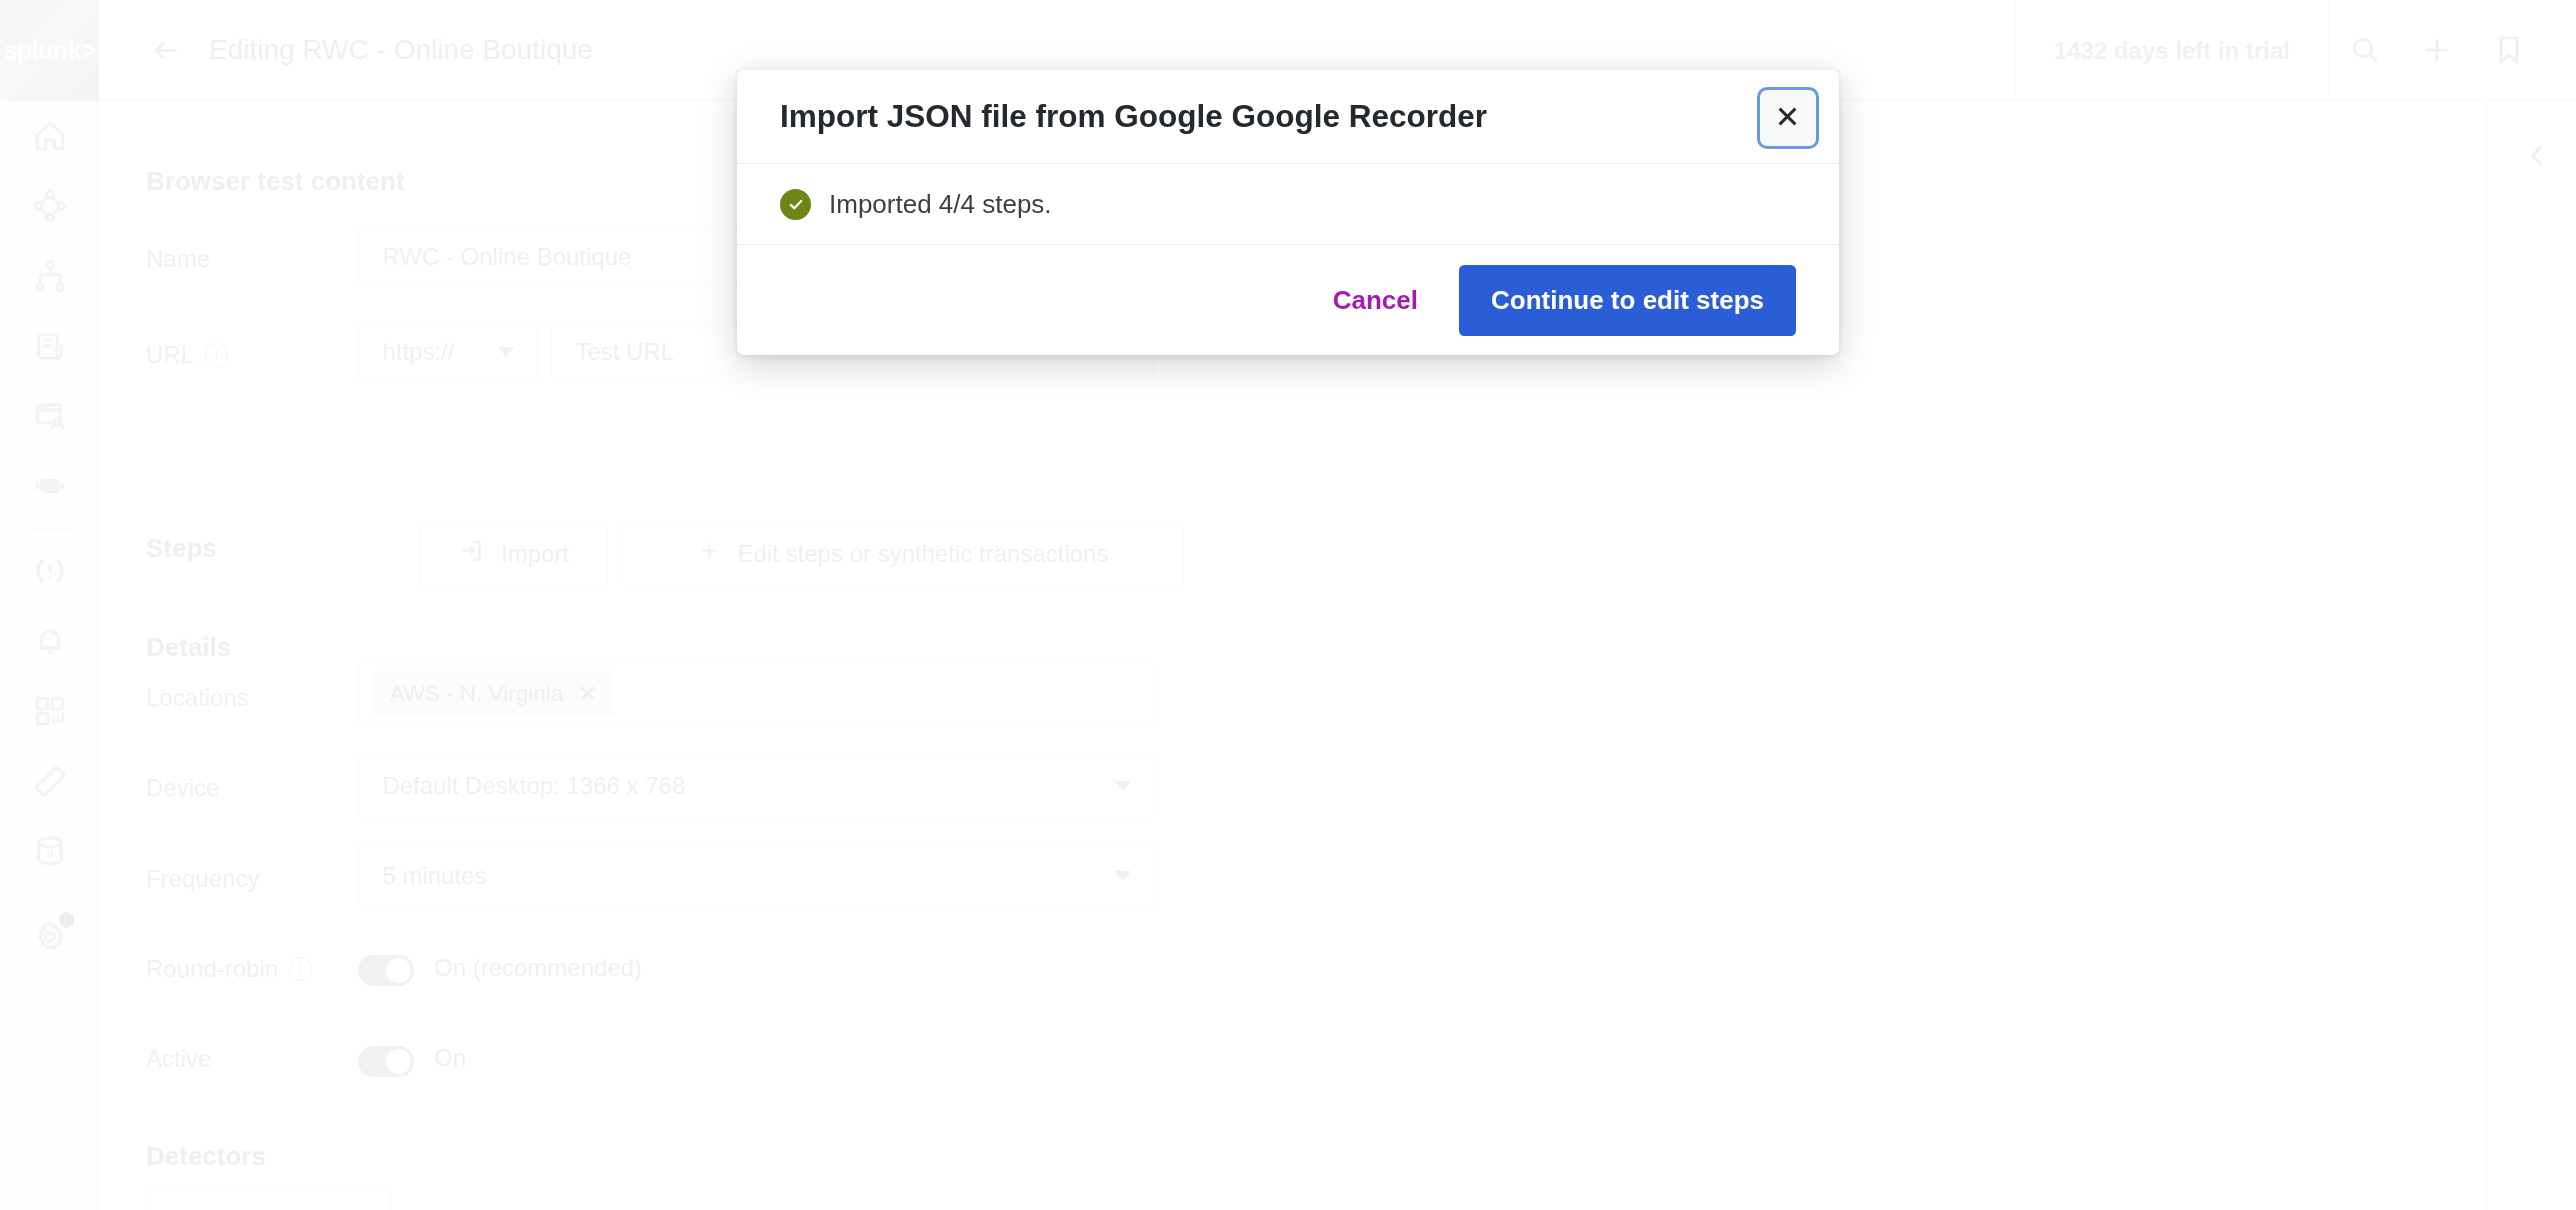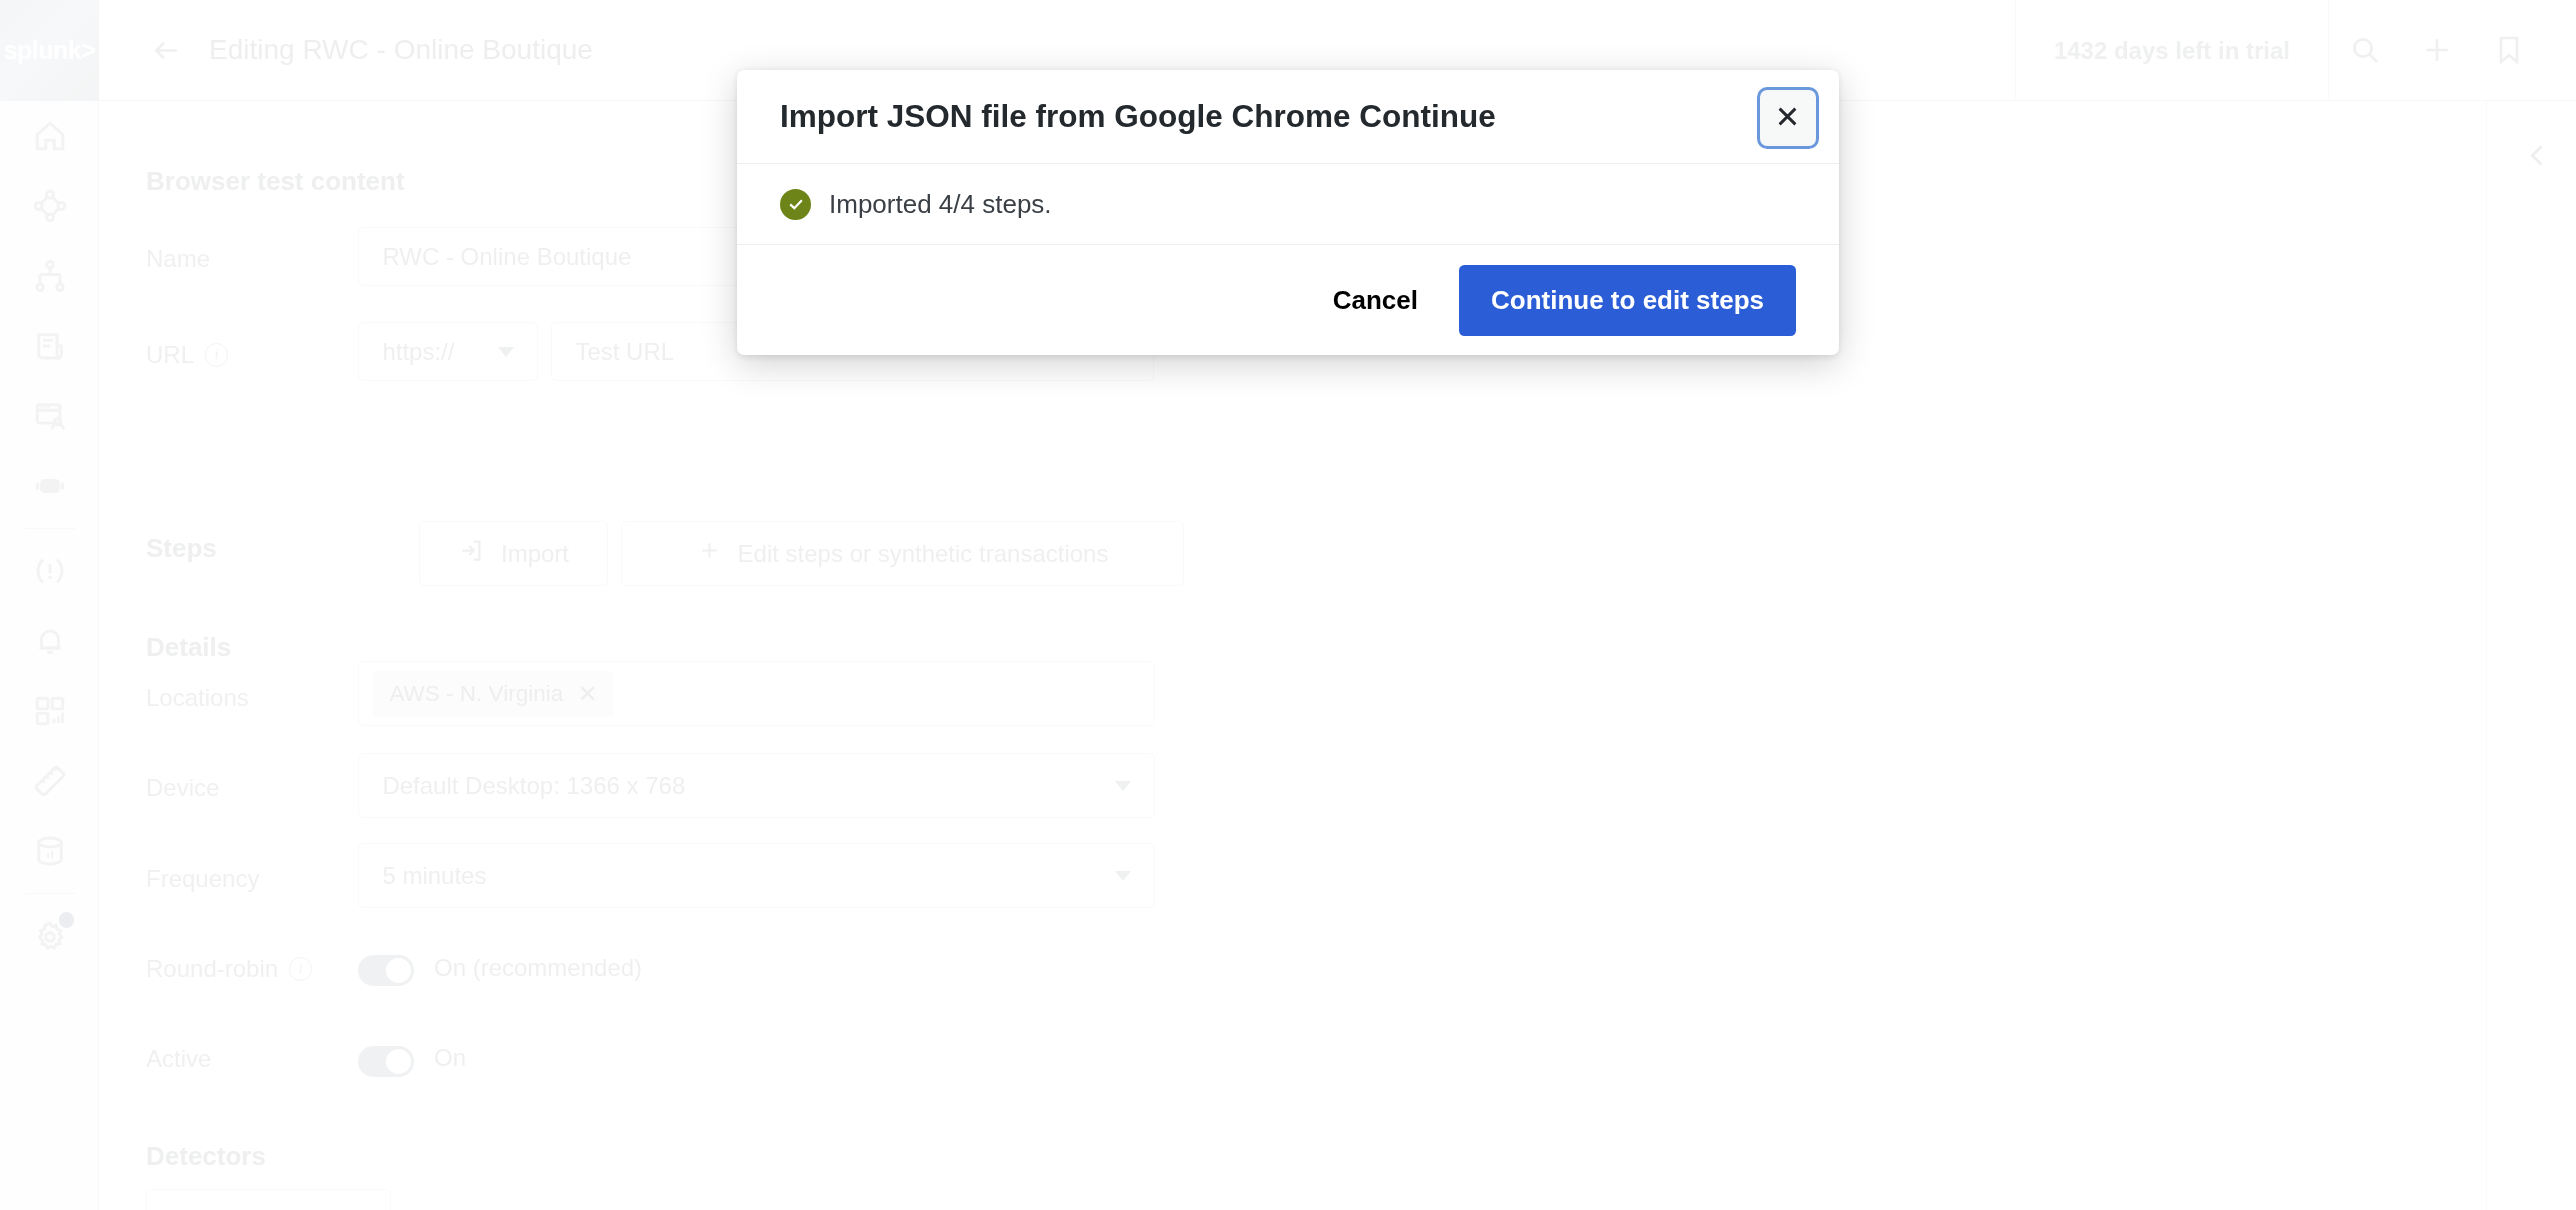--- a/index.html
+++ b/index.html
@@ -181,21 +181,21 @@
     justify-content: center; flex: 0 0 auto;
   }
   #status-badge svg path { stroke: #ffffff; stroke-width: 2.6; fill: none; }
   #status-text { margin-left: 18px; font-size: 26px; color: #3a3f45; }
   #modal-footer {
     height: 110px; display: flex; align-items: center;
     justify-content: flex-end; padding: 0 43px; gap: 16px;
   }
   #cancel-button {
     background: none; border: none; cursor: pointer;
-    font-size: 26px; font-weight: 700; color: #000000;
+    font-size: 26px; font-weight: 700; color: #a21caf;
     padding: 14.4px 25px; font-family: inherit;
   }
   #primary-button {
     background: #2b5ed6; border: none; border-radius: 5.4px; cursor: pointer;
     color: #ffffff; font-size: 26px; font-weight: 700;
     padding: 20px 32px; font-family: inherit;
   }
 </style>
 </head>
 <body>
@@ -441,21 +441,21 @@
   <div id="right-panel-edge"></div>
   <div id="collapse-chevron">
     <svg viewBox="0 0 24 24" width="31" height="31">
         <path d="M15 5 L8 12 L15 19"></path>
       </svg>
   </div>
 </div>
 
 <div id="modal">
   <div id="modal-header">
-    <div id="modal-title">Import JSON file from Google Chrome Continue</div>
+    <div id="modal-title">Import JSON file from Google Google Recorder</div>
     <button id="modal-close">
       <span>
         <svg viewBox="0 0 24 24" width="27" height="27">
             <path d="M5 5 L19 19 M19 5 L5 19"></path>
           </svg>
       </span>
     </button>
   </div>
 
   <div id="modal-body">

